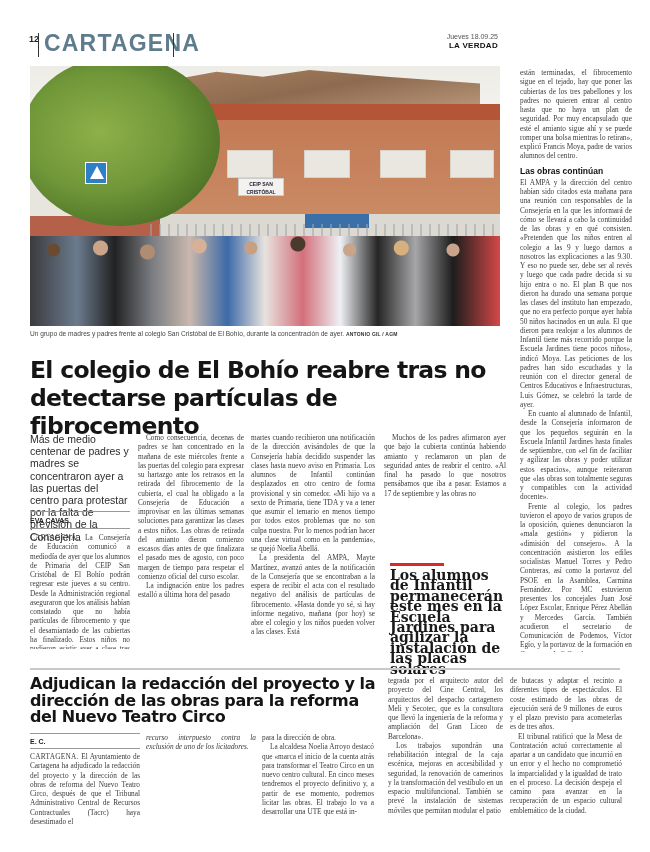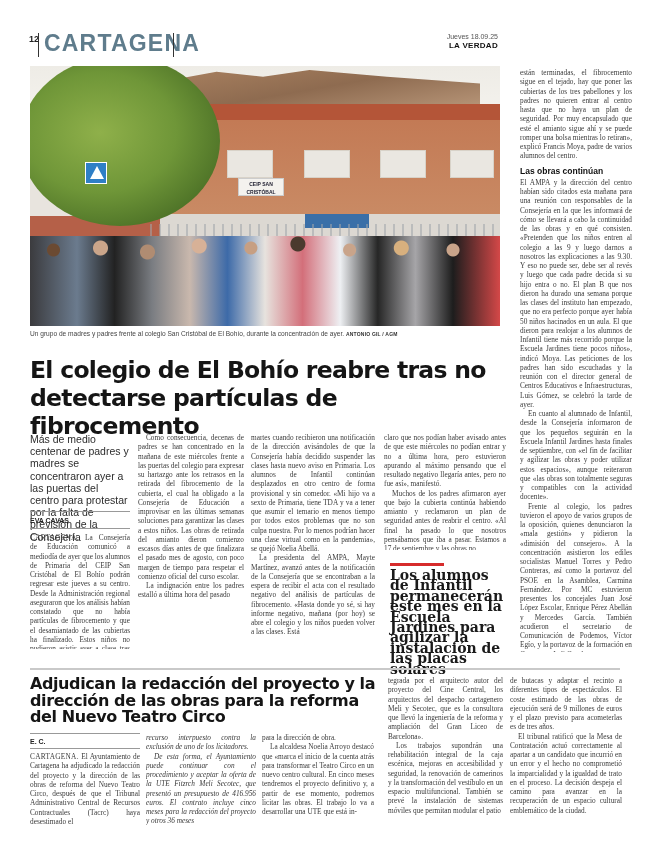--- a/index.html
+++ b/index.html
@@ -109,21 +109,20 @@
   <p>Como consecuencia, decenas de padres se han concentrado en la mañana de este miércoles frente a las puertas del colegio para expresar su hartazgo ante los retrasos en la retirada del fibrocemento de la cubierta, el cual ha obligado a la Consejería de Educación a improvisar en las últimas semanas soluciones para garantizar las clases a estos niños. Las obras de retirada del amianto dieron comienzo escasos días antes de que finalizara el pasado mes de agosto, con poco margen de tiempo para respetar el comienzo oficial del curso escolar.</p>
   <p>La indignación entre los padres estalló a última hora del pasado</p>
 </div>
 
 <div class="col" style="left:251px;top:433px;width:124px;height:216px;">
   <p class="first">martes cuando recibieron una notificación de la dirección avisándoles de que la Consejería había decidido suspender las clases hasta nuevo aviso en Primaria. Los alumnos de Infantil continúan desplazados en otro centro de forma provisional y sin comedor. «Mi hijo va a sexto de Primaria, tiene TDA y va a tener que asumir el temario en menos tiempo por todos estos problemas que no son culpa nuestra. Por lo menos podrían hacer una clase virtual como en la pandemia», se quejó Noelia Abellá.</p>
   <p>La presidenta del AMPA, Mayte Martínez, avanzó antes de la notificación de la Consejería que se encontraban a la espera de recibir el acta con el resultado negativo del análisis de partículas de fibrocemento. «Hasta donde yo sé, si hay informe negativo, mañana (por hoy) se abre el colegio y los niños pueden volver a las clases. Está</p>
 </div>
 
 <div class="col" style="left:384px;top:433px;width:122px;height:117px;">
-  <p class="first">claro que nos podían haber avisado antes de que este miércoles no podían entrar y no a última hora, pero estuvieron apurando al máximo pensando que el resultado negativo llegaría antes, pero no fue así», manifestó.</p>
   <p>Muchos de los padres afirmaron ayer que bajo la cubierta continúa habiendo amianto y reclamaron un plan de seguridad antes de reabrir el centro. «Al final ha pasado lo que nosotros pensábamos que iba a pasar. Estamos a 17 de septiembre y las obras no</p>
 </div>
 
 <div class="pull-bar"></div>
 <div class="pullquote">Los alumnos de Infantil permanecerán este mes en la Escuela Jardines para agilizar la instalación de las placas solares</div>
 
 <div class="col" style="left:520px;top:68px;width:112px;height:584px;">
   <p class="first">están terminadas, el fibrocemento sigue en el tejado, hay que poner las cubiertas de los tres pabellones y los padres no quieren entrar al centro hasta que no haya un plan de seguridad. Por muy encapsulado que esté el amianto sigue ahí y se puede romper una bolsa mientras lo retiran», explicó Francis Moya, padre de varios alumnos del centro.</p>
   <div class="subhead">Las obras continúan</div>
   <p class="first">El AMPA y la dirección del centro habían sido citados esta mañana para una reunión con responsables de la Consejería en la que les informará de cómo se llevará a cabo la continuidad de las obras y en qué consisten. «Pretenden que los niños entren al colegio a las 9 y luego darnos a nosotros las explicaciones a las 9.30. Y eso no puede ser, debe ser al revés y luego que cada padre decida si su hijo entra o no. El plan B que nos dieron ha durado una semana porque las clases del instituto han empezado, que no era perfecto porque ayer había 50 niños hacinados en un aula. El que dieron para realojar a los alumnos de Infantil tiene más recorrido porque la Escuela Jardines tiene pocos niños», indicó Moya. Las peticiones de los padres han sido escuchadas y la reunión con el director general de Centros Educativos e Infraestructuras, Luis Gómez, se celebró la tarde de ayer.</p>
@@ -137,21 +136,20 @@
 <div class="byline2-rule1"></div>
 <div class="byline2">E. C.</div>
 <div class="byline2-rule2"></div>
 
 <div class="col" style="left:30px;top:752px;width:110px;height:74px;">
   <p class="first"><span class="lugar">CARTAGENA.</span><span> El Ayuntamiento de Cartagena ha adjudicado la redacción del proyecto y la dirección de las obras de reforma del Nuevo Teatro Circo, después de que el Tribunal Administrativo Central de Recursos Contractuales (Tacrc) haya desestimado el</span></p>
 </div>
 
 <div class="col" style="left:146px;top:733px;width:110px;height:93px;font-style:italic;">
   <p class="first">recurso interpuesto contra la exclusión de uno de los licitadores.</p>
-  <p>De esta forma, el Ayuntamiento puede continuar con el procedimiento y aceptar la oferta de la UTE Fitzrch Meli Secotec, que presentó un presupuesto de 416.956 euros. El contrato incluye cinco meses para la redacción del proyecto y otros 36 meses</p>
 </div>
 
 <div class="col" style="left:262px;top:733px;width:112px;height:93px;">
   <p class="first">para la dirección de obra.</p>
   <p>La alcaldesa Noelia Arroyo destacó que «marca el inicio de la cuenta atrás para transformar el Teatro Circo en un nuevo centro cultural. En cinco meses tendremos el proyecto definitivo y, a partir de ese momento, podremos licitar las obras. El trabajo lo va a desarrollar una UTE que está in-</p>
 </div>
 
 <div class="col" style="left:388px;top:676px;width:115px;height:150px;">
   <p class="first">tegrada por el arquitecto autor del proyecto del Cine Central, los arquitectos del despacho cartagenero Meli y Secotec, que es la consultora que llevó la ingeniería de la reforma y ampliación del Gran Liceo de Barcelona».</p>
   <p>Los trabajos supondrán una rehabilitación integral de la caja escénica, mejoras en accesibilidad y seguridad, la renovación de camerinos y la transformación del vestíbulo en un espacio multifuncional. También se prevé la instalación de sistemas móviles que permitan modular el patio</p>

